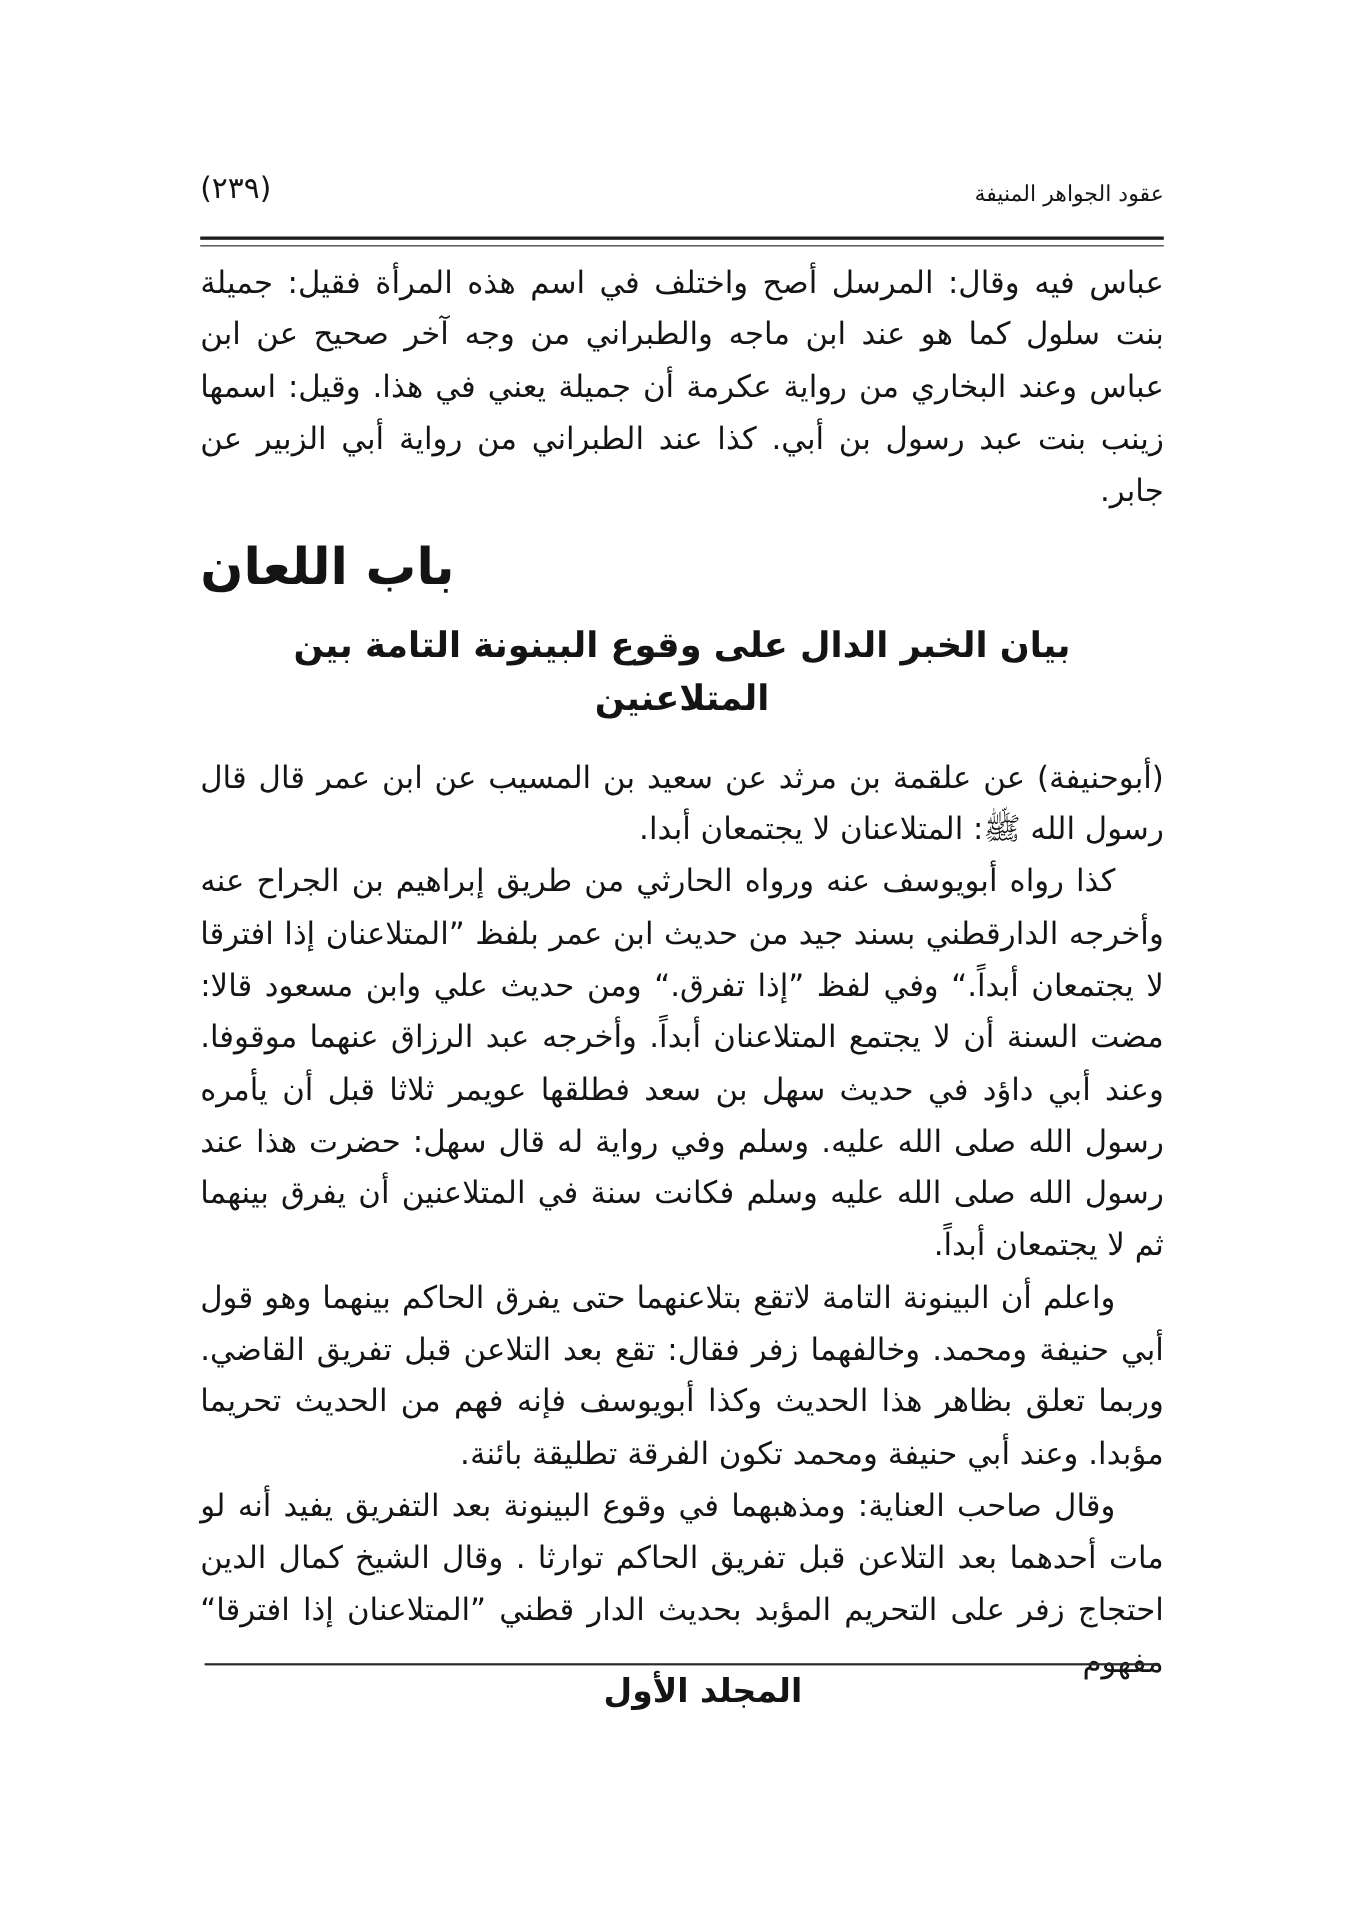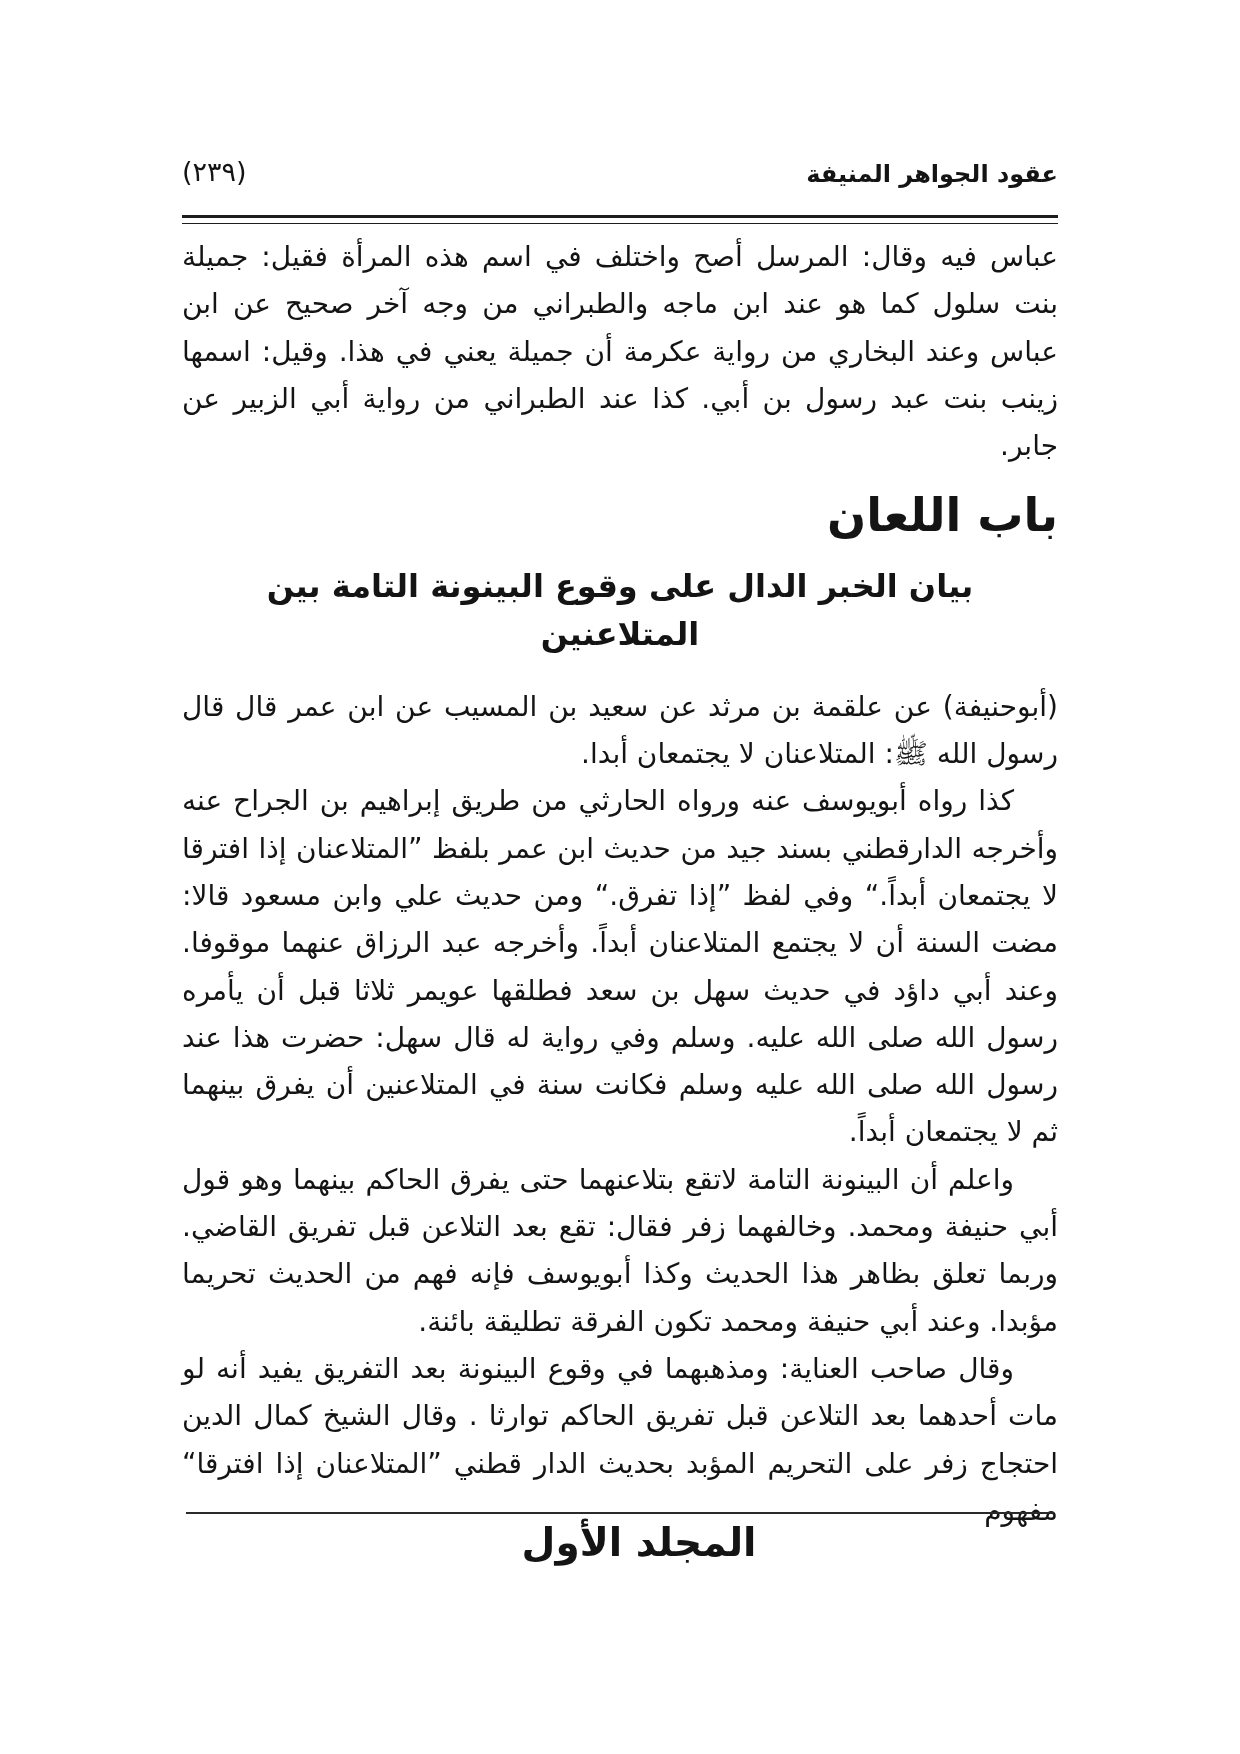--- a/index.html
+++ b/index.html
@@ -15,22 +15,22 @@
   }
   
   .header{
     position:absolute;
     top:156px;right:182px;left:182px;
     display:flex;
     justify-content:space-between;
     align-items:flex-end;
   }
   .book-title{
-    font-weight:bold;
-    font-size:24px;
+    font-weight:normal;
+    font-size:20px;
     line-height:1.2;
   }
   .page-number{
     font-size:27px;
     line-height:1.2;
     direction:ltr;
     text-align:right;
   }
   .double-rule{
     position:absolute;
@@ -49,21 +49,21 @@
   }
   .content p{
     margin:0;
   }
   .content p.indent{
     text-indent:44px;
   }
   .chapter-heading{
     font-size:46px;
     font-weight:bold;
-    text-align:right;
+    text-align:left;
     margin:14px 0 10px 0;
     line-height:1.35;
   }
   .section-heading{
     font-size:32px;
     font-weight:bold;
     text-align:center;
     margin:16px 0 25px 0;
     line-height:1.5;
   }
@@ -71,21 +71,21 @@
   .footer-rule{
     position:absolute;
     top:1512px;right:186px;left:186px;
     border-top:2px solid #2a2a2a;
   }
   .footer-text{
     position:absolute;
     top:1520px;left:0;right:0;
     text-align:center;
     font-weight:bold;
-    font-size:39px;
+    font-size:30px;
     padding-left:38px;
   }
 </style>
 </head>
 <body>
 
 <div class="sheet">
 
   <div class="header">
     <div class="book-title">عقود الجواهر المنيفة</div>

